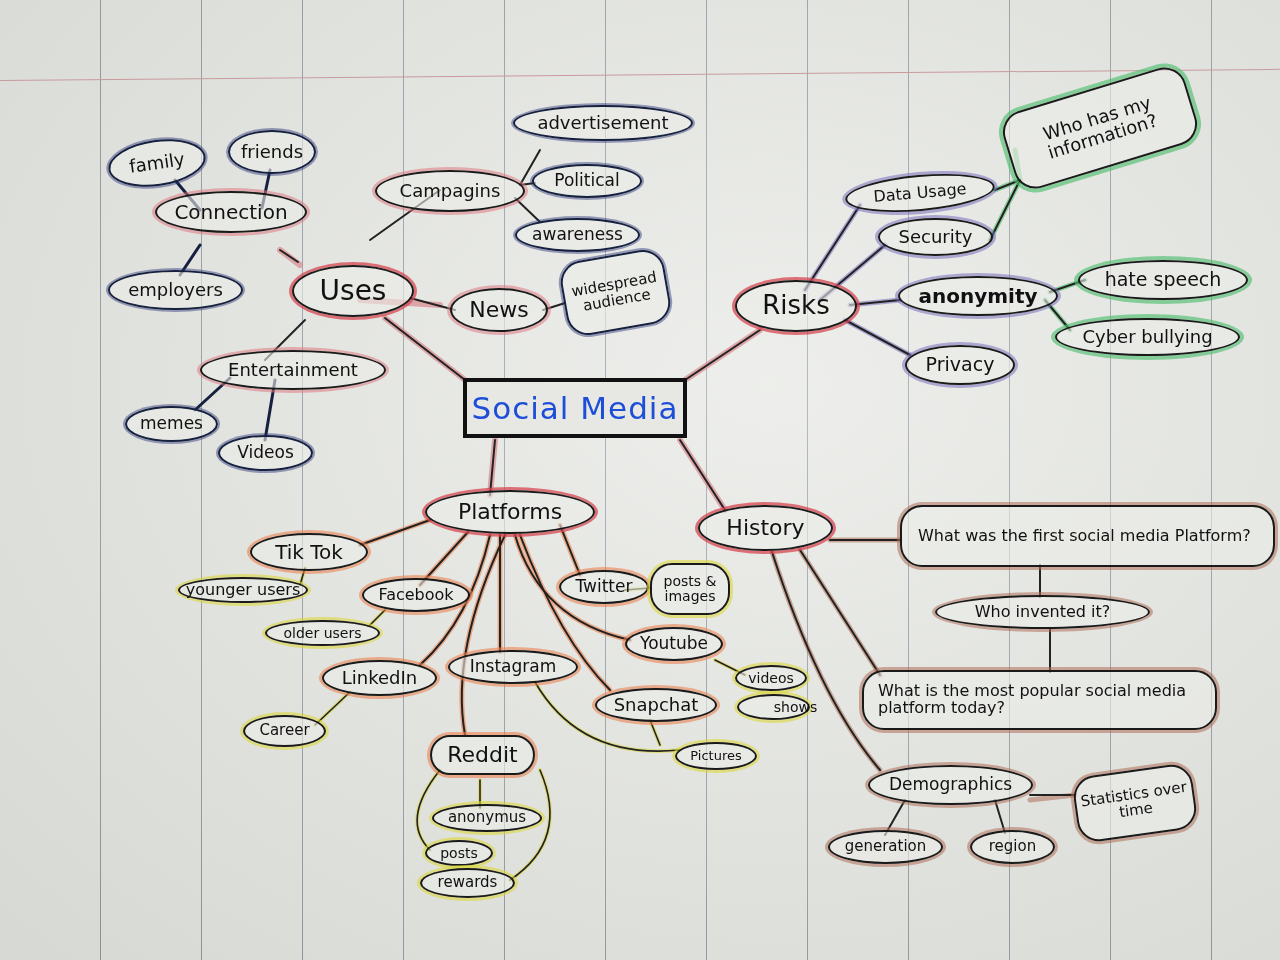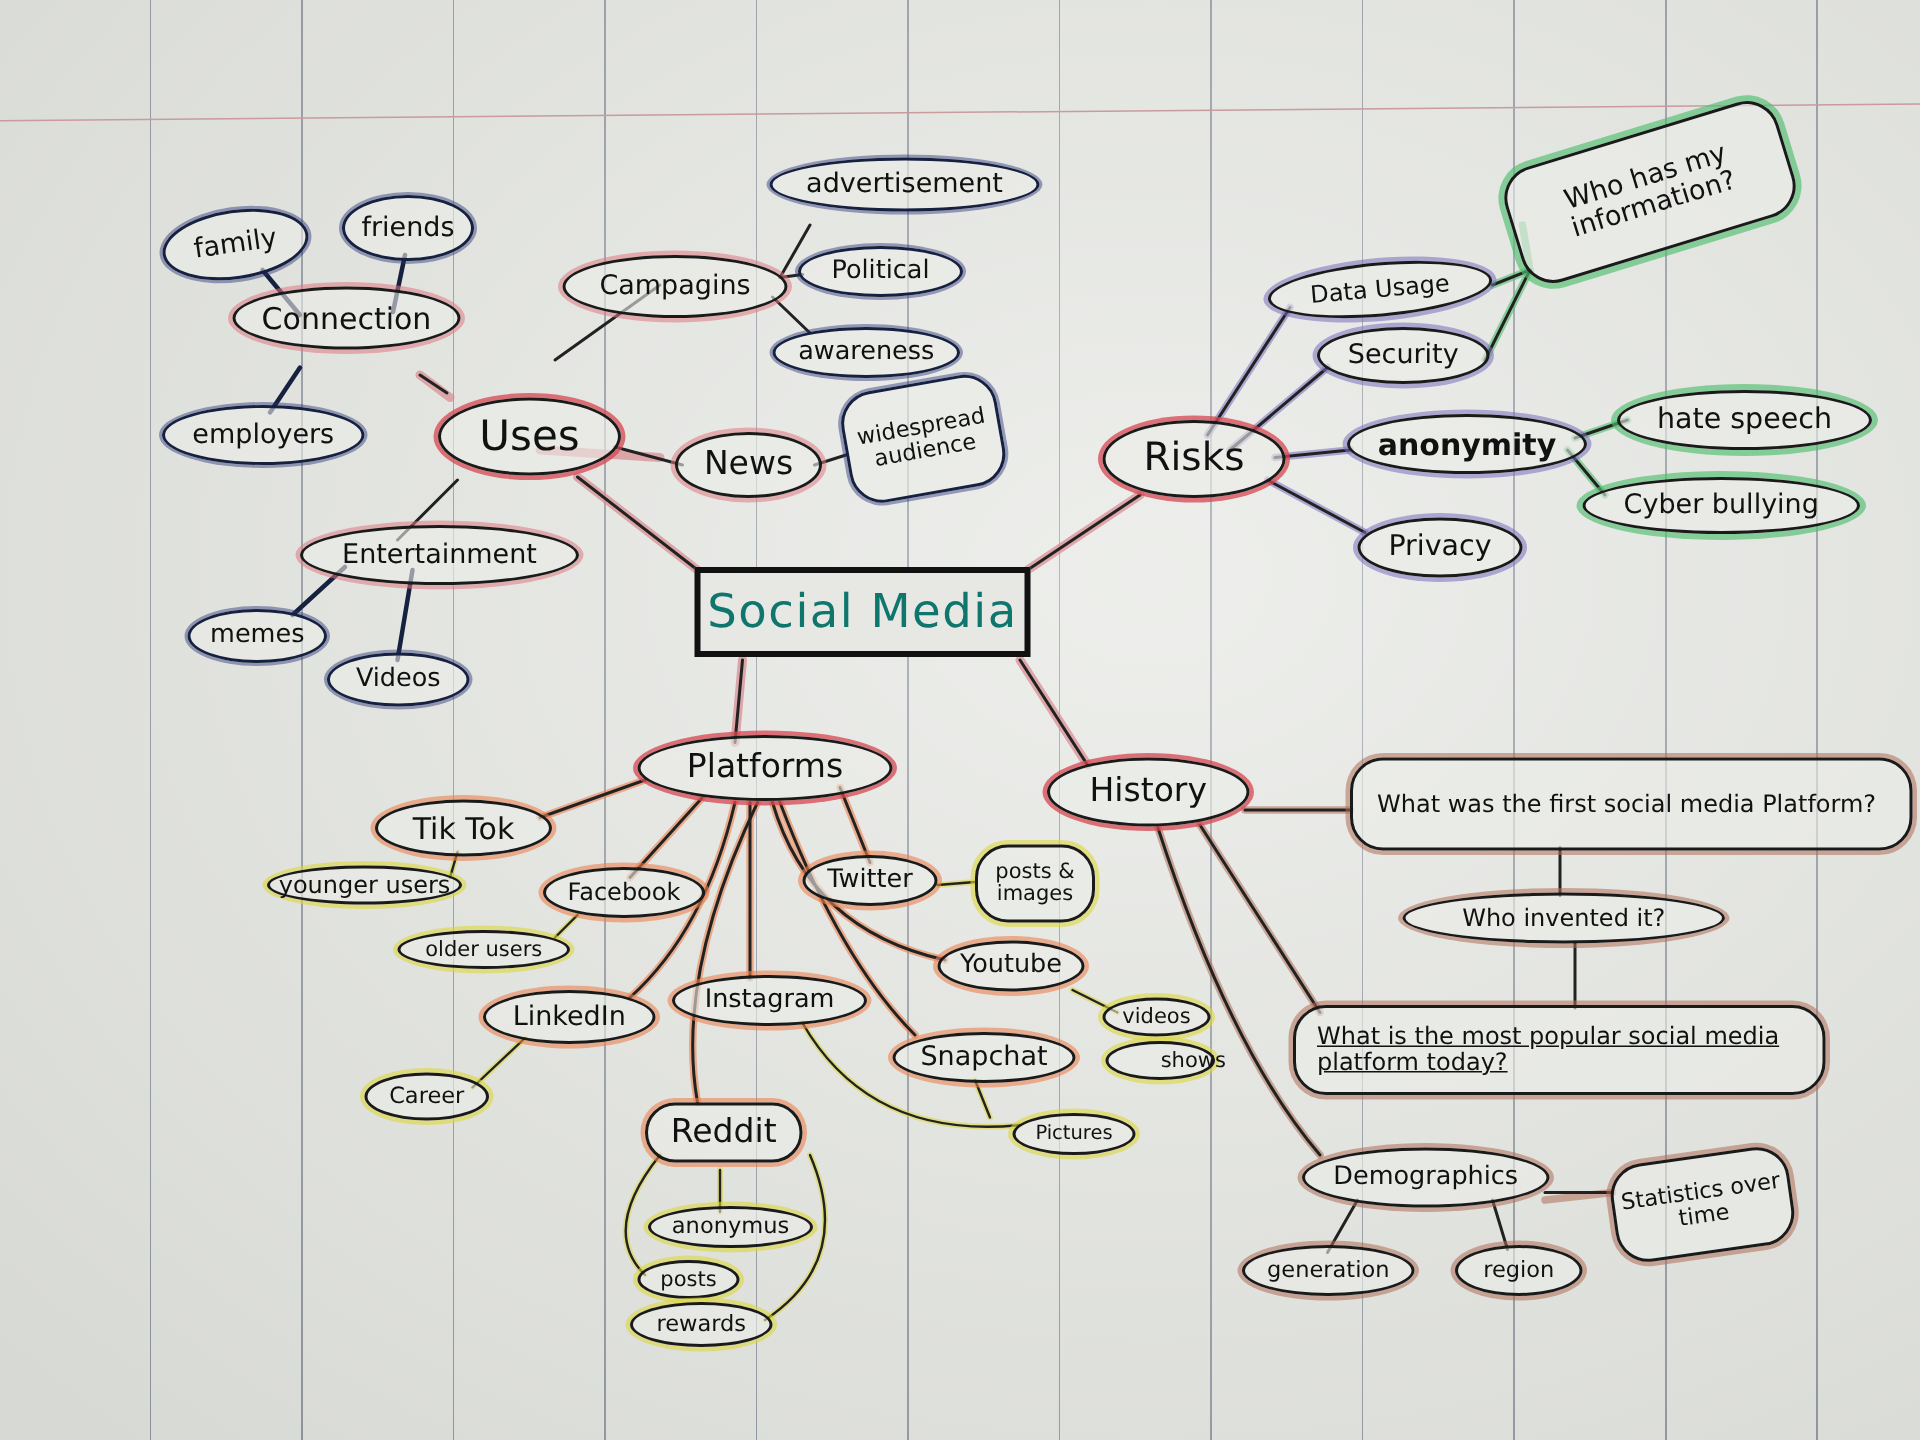--- a/index.html
+++ b/index.html
@@ -34,21 +34,21 @@
   .purple{ box-shadow:0 0 0 3px rgba(120,110,190,0.55); }
   .green { box-shadow:0 0 0 4px rgba(80,190,110,0.65); }
   .orange{ box-shadow:0 0 0 3px rgba(235,130,80,0.6); }
   .yellow{ box-shadow:0 0 0 3px rgba(220,215,60,0.6); }
   .brown { box-shadow:0 0 0 3px rgba(175,110,85,0.55); }
   .rounded { border-radius:22px; }
   #central {
     position:absolute; left:463px; top:378px; width:224px; height:60px;
     border:4px solid #111; background:#e7e8e4;
     display:flex; align-items:center; justify-content:center;
-    font-size:31px; letter-spacing:1px; color:#0f766e; box-sizing:border-box;
+    font-size:31px; letter-spacing:1px; color:#1d4ed8; box-sizing:border-box;
   }
 </style>
 </head>
 <body>
 
 <div id="paper">
   <div id="margin-line"></div>
 </div>
 
 <svg id="links">
@@ -200,35 +200,35 @@
 <div class="node purple" style="left:898px;top:276px;width:160px;height:40px;font-size:20px;font-weight:bold;">anonymity</div>
 <div class="node green" style="left:1078px;top:260px;width:170px;height:40px;font-size:19px;">hate speech</div>
 <div class="node green" style="left:1055px;top:318px;width:185px;height:38px;font-size:18px;">Cyber bullying</div>
 <div class="node purple" style="left:905px;top:345px;width:110px;height:40px;font-size:19px;">Privacy</div>
 
 <div class="node red" style="left:425px;top:490px;width:170px;height:44px;font-size:22px;">Platforms</div>
 <div class="node orange" style="left:250px;top:533px;width:118px;height:38px;font-size:20px;">Tik Tok</div>
 <div class="node yellow" style="left:178px;top:577px;width:130px;height:26px;font-size:16px;">younger users</div>
 <div class="node orange" style="left:362px;top:578px;width:108px;height:34px;font-size:16px;">Facebook</div>
 <div class="node yellow" style="left:265px;top:620px;width:115px;height:26px;font-size:14px;">older users</div>
-<div class="node orange" style="left:535px;top:570px;width:90px;height:34px;font-size:17px;">Twitter</div>
+<div class="node orange" style="left:559px;top:570px;width:90px;height:34px;font-size:17px;">Twitter</div>
 <div class="node yellow rounded" style="left:650px;top:563px;width:80px;height:52px;font-size:14px;">posts &amp; images</div>
 <div class="node orange" style="left:625px;top:627px;width:98px;height:34px;font-size:17px;">Youtube</div>
 <div class="node yellow" style="left:735px;top:665px;width:72px;height:26px;font-size:14px;">videos</div>
 <div class="node yellow" style="left:737px;top:694px;width:73px;height:26px;font-size:14px;padding-left:44px;">shows</div>
 <div class="node orange" style="left:322px;top:660px;width:115px;height:36px;font-size:18px;">LinkedIn</div>
 <div class="node yellow" style="left:243px;top:715px;width:83px;height:32px;font-size:15px;">Career</div>
 <div class="node orange" style="left:448px;top:650px;width:130px;height:34px;font-size:17px;">Instagram</div>
 <div class="node orange" style="left:595px;top:688px;width:122px;height:34px;font-size:18px;">Snapchat</div>
 <div class="node yellow" style="left:675px;top:742px;width:82px;height:28px;font-size:13px;">Pictures</div>
 <div class="node orange rounded" style="left:430px;top:735px;width:105px;height:40px;font-size:22px;">Reddit</div>
 <div class="node yellow" style="left:432px;top:804px;width:110px;height:28px;font-size:15px;">anonymus</div>
 <div class="node yellow" style="left:425px;top:840px;width:68px;height:26px;font-size:14px;">posts</div>
 <div class="node yellow" style="left:420px;top:868px;width:95px;height:30px;font-size:15px;">rewards</div>
 
 <div class="node red" style="left:698px;top:505px;width:135px;height:46px;font-size:22px;">History</div>
 <div class="node brown rounded" style="left:900px;top:505px;width:375px;height:62px;font-size:16px;justify-content:flex-start;padding-left:16px;text-align:left;">What was the first social media Platform?</div>
 <div class="node brown" style="left:935px;top:595px;width:215px;height:34px;font-size:16px;">Who invented it?</div>
-<div class="node brown rounded" style="left:862px;top:670px;width:355px;height:60px;font-size:16px;justify-content:flex-start;padding-left:14px;text-align:left;text-decoration:underline;">What is the most popular social media platform today?</div>
+<div class="node brown rounded" style="left:862px;top:670px;width:355px;height:60px;font-size:16px;justify-content:flex-start;padding-left:14px;text-align:left;">What is the most popular social media platform today?</div>
 <div class="node brown" style="left:868px;top:765px;width:165px;height:40px;font-size:17px;">Demographics</div>
 <div class="node brown" style="left:828px;top:830px;width:115px;height:34px;font-size:15px;">generation</div>
 <div class="node brown" style="left:970px;top:830px;width:85px;height:34px;font-size:15px;">region</div>
 <div class="node brown rounded" style="left:1075px;top:770px;width:120px;height:66px;font-size:15px;transform:rotate(-8deg);">Statistics over time</div>
 
 </body></html>

